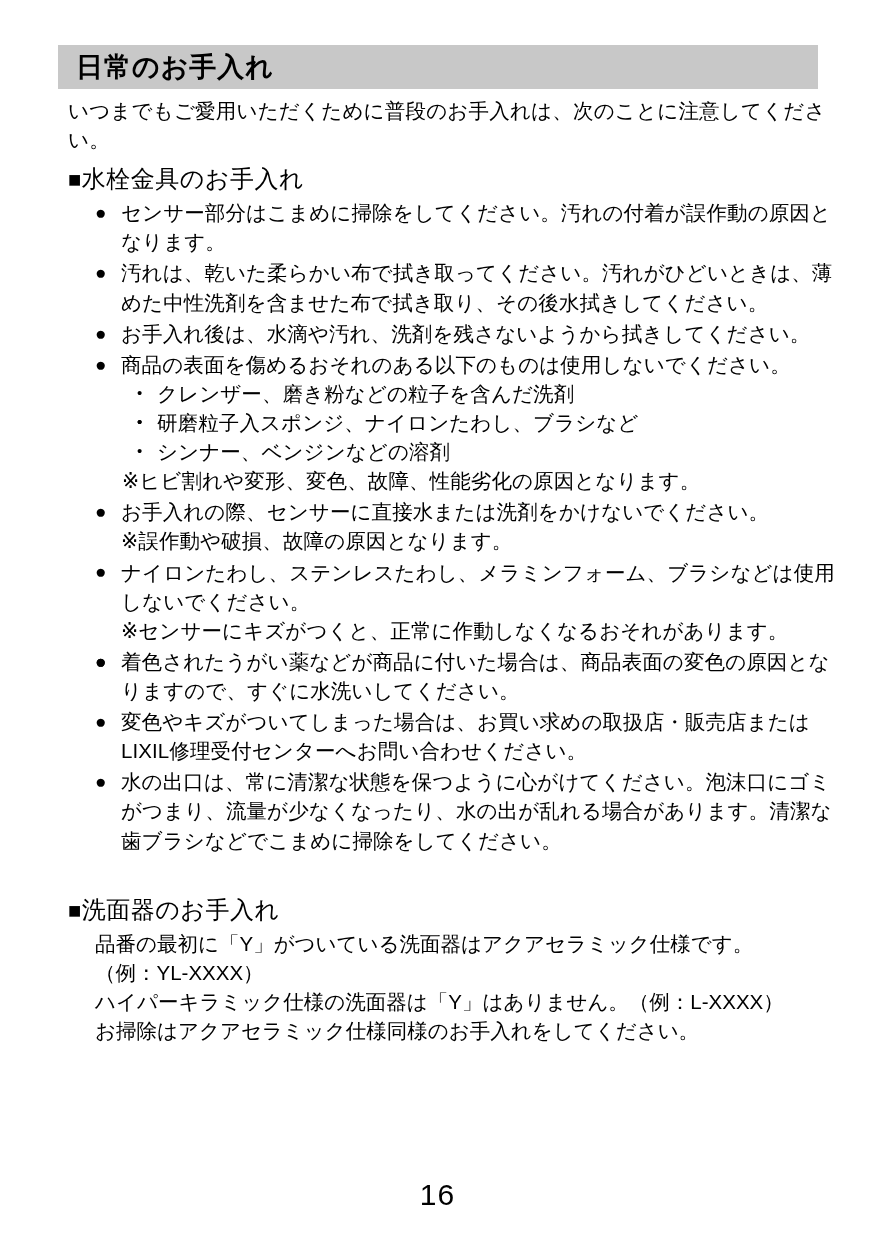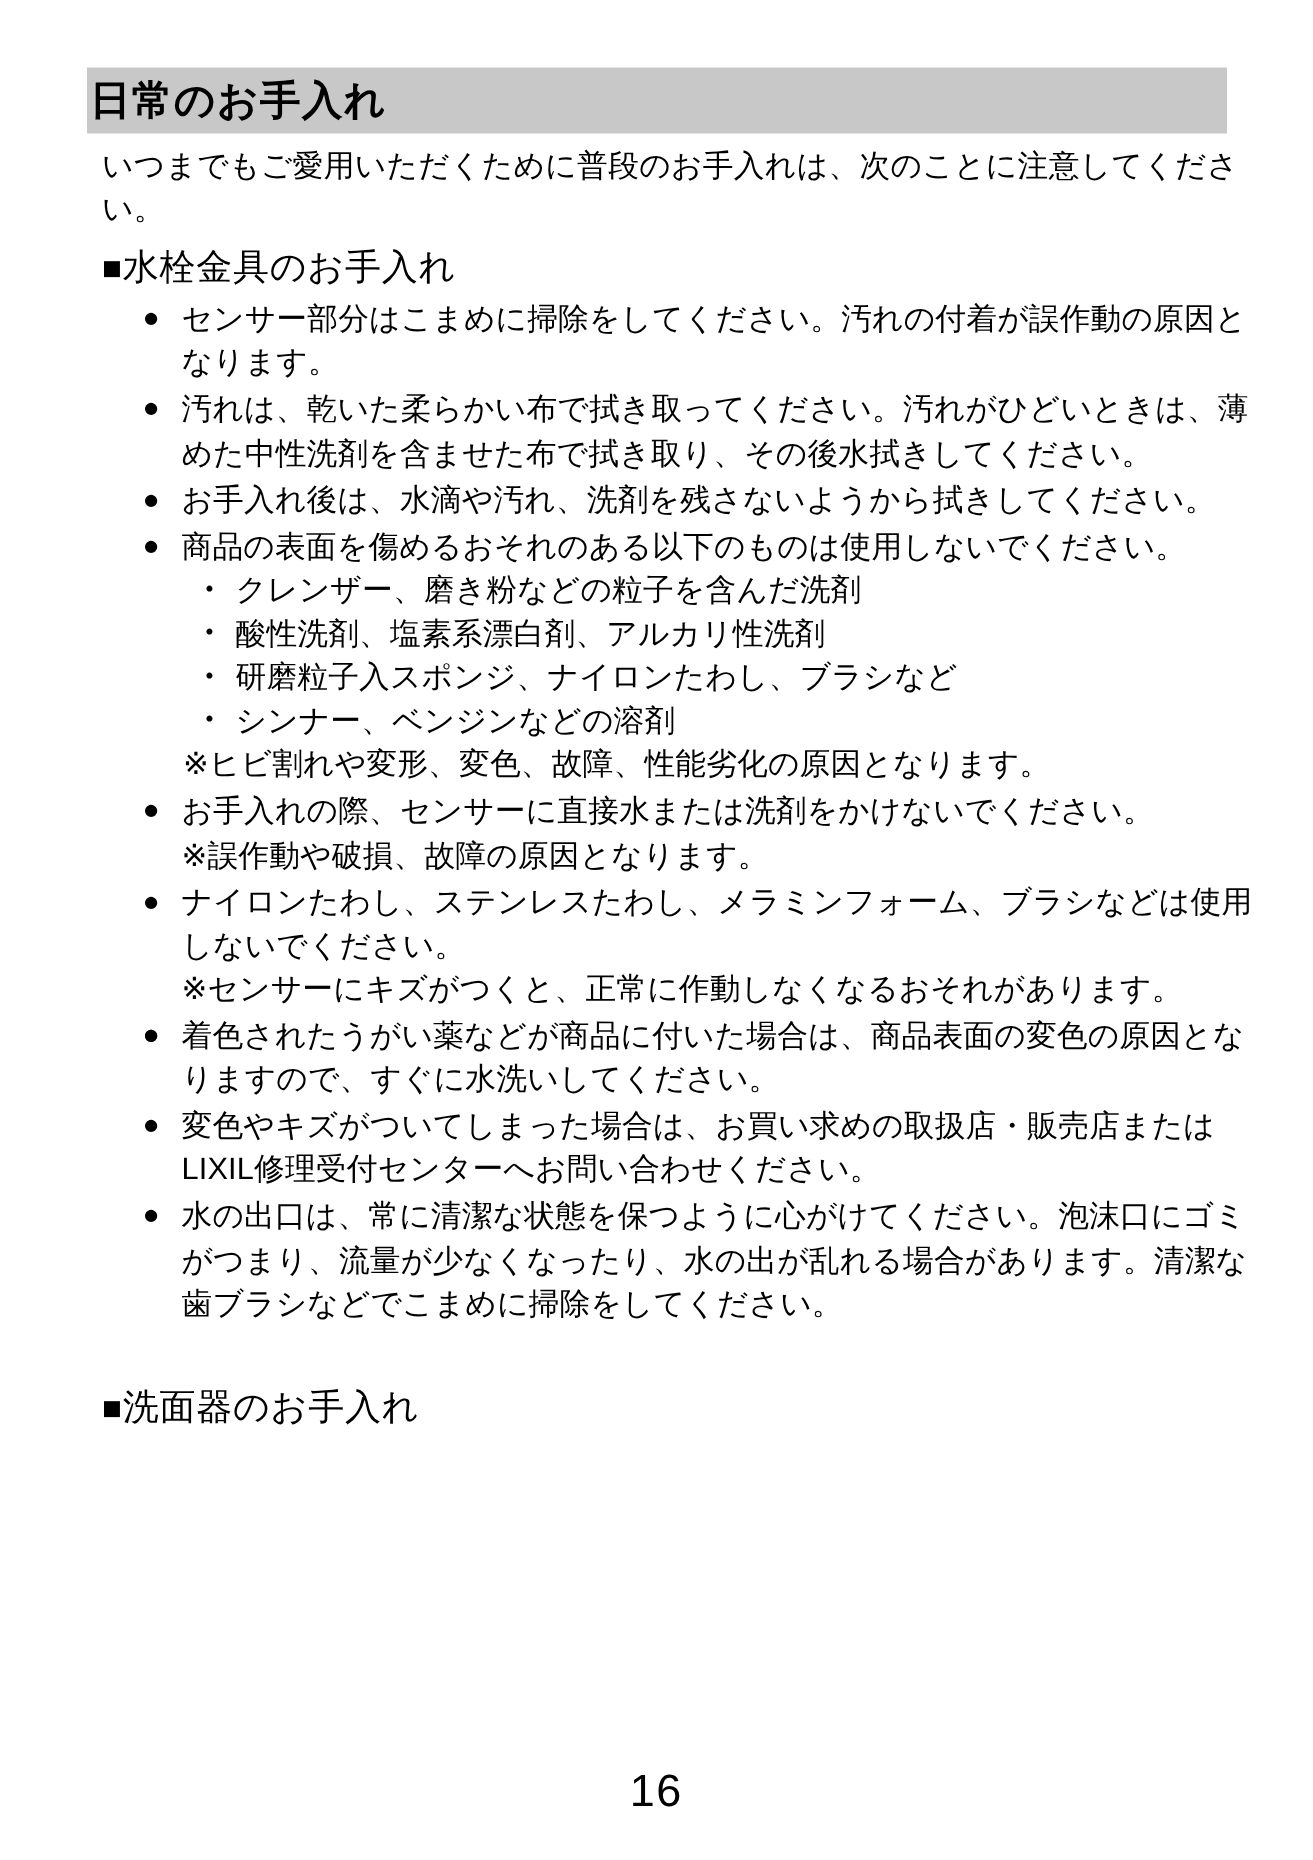--- a/index.html
+++ b/index.html
@@ -28,21 +28,21 @@
     width: 760px;
     height: 44px;
     background: #c8c8c8;
     display: flex;
     align-items: center;
   }
   .header-title {
     font-size: 27px;
     font-weight: bold;
     letter-spacing: 1px;
-    margin-left: 2px;
+    margin-left: 18px;
     line-height: 1;
   }
   .content {
     position: absolute;
     left: 68px;
     top: 96px;
     width: 770px;
   }
   .intro {
     font-size: 20.5px;
@@ -166,21 +166,20 @@
       <li class="bullet-item">
         <span class="dot">●</span>
         <span>商品の表面を傷めるおそれのある以下のものは使用しないでください。</span>
         <ul class="sub-list">
           <li class="sub-item">
             <span class="sdot">•</span>
             <span>クレンザー、磨き粉などの粒子を含んだ洗剤</span>
           </li>
           <li class="sub-item">
             <span class="sdot">•</span>
-            <span>酸性洗剤、塩素系漂白剤、アルカリ性洗剤</span>
           </li>
           <li class="sub-item">
             <span class="sdot">•</span>
             <span>研磨粒子入スポンジ、ナイロンたわし、ブラシなど</span>
           </li>
           <li class="sub-item">
             <span class="sdot">•</span>
             <span>シンナー、ベンジンなどの溶剤</span>
           </li>
         </ul>
@@ -217,18 +216,24 @@
         <span class="dot">●</span>
         <span>水の出口は、常に清潔な状態を保つように心がけてください。泡沫口にゴミがつまり、流量が少なくなったり、水の出が乱れる場合があります。清潔な歯ブラシなどでこまめに掃除をしてください。</span>
       </li>
 
     </ul>
 
     <div class="sec-heading sec2">
       <span class="mark">■</span><span>洗面器のお手入れ</span>
     </div>
 
+    <div class="body-block">
+      <p>品番の最初に「Y」がついている洗面器はアクアセラミック仕様です。</p>
+      <p>（例：YL-XXXX）</p>
+      <p>ハイパーキラミック仕様の洗面器は「Y」はありません。（例：L-XXXX）</p>
+      <p>お掃除はアクアセラミック仕様同様のお手入れをしてください。</p>
+    </div>
 
   </div>
 
   <div class="page-number">16</div>
 
 </div>
 
 </body></html>

